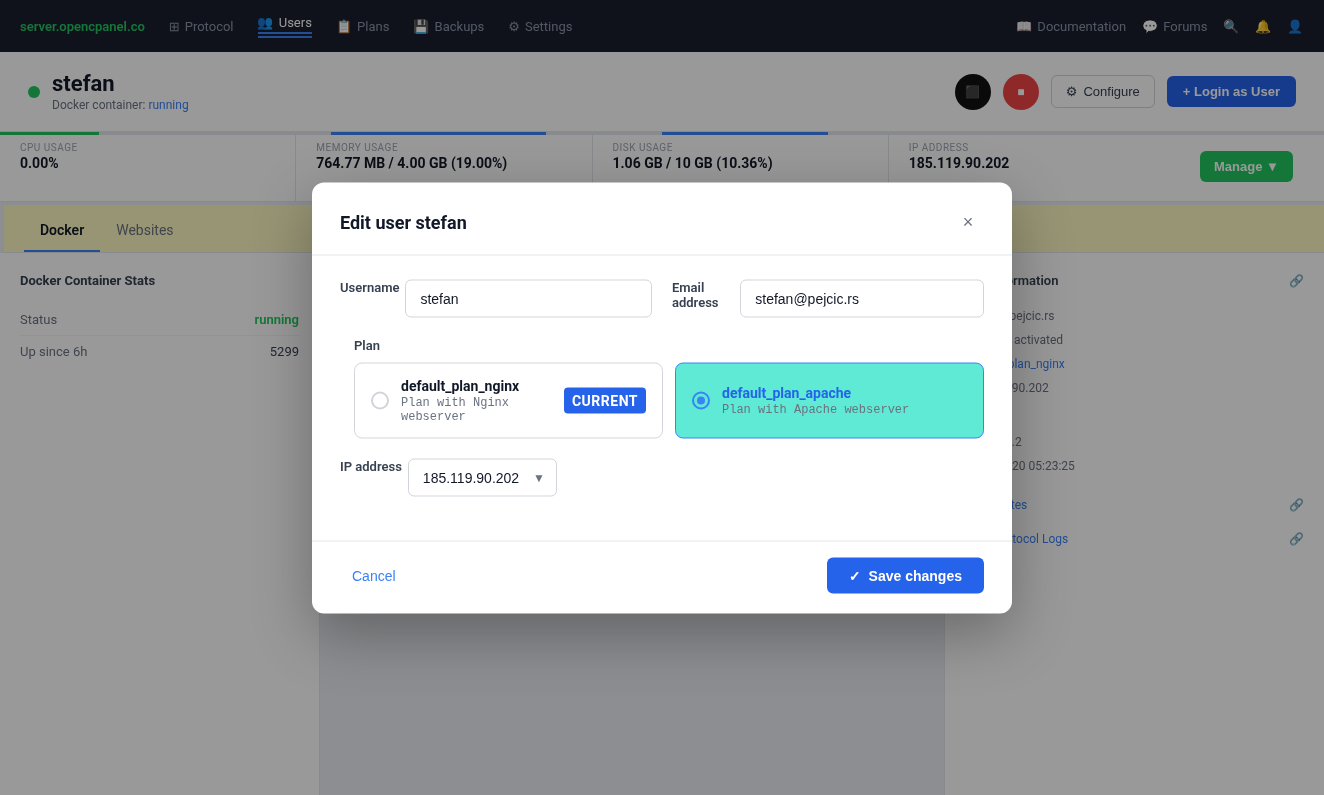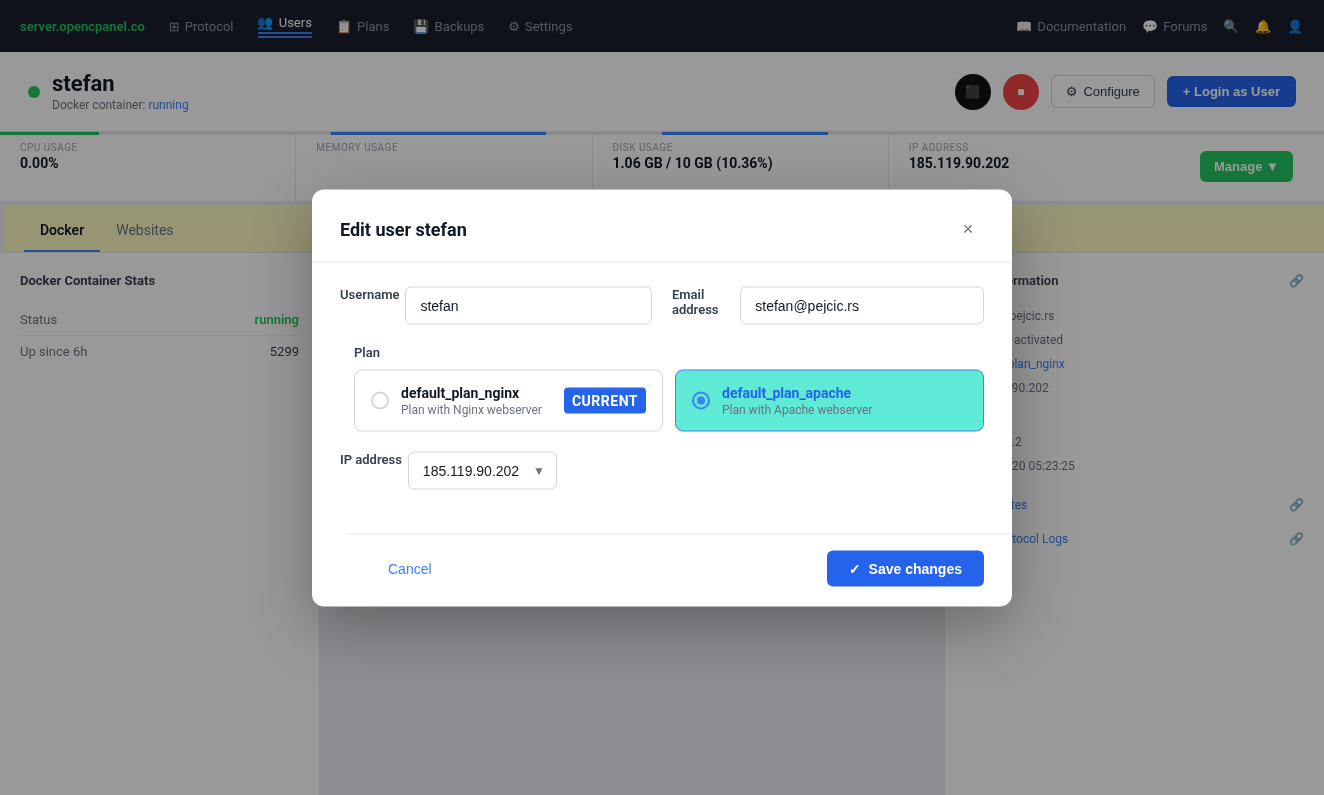--- a/index.html
+++ b/index.html
@@ -314,20 +314,21 @@
       font-weight: 700;
       color: #111827;
     }
     .plan-option.selected .plan-name {
       color: #2563eb;
     }
     .plan-desc {
       font-size: 12px;
       color: #6b7280;
       margin-top: 2px;
+      font-family: Liberation Mono, monospace;
     }
     .plan-badge {
       background: #2563eb;
       color: #fff;
       font-size: 14px;
       font-weight: 700;
       padding: 5px 8px;
       border-radius: 4px;
       letter-spacing: 0.5px;
     }
@@ -357,21 +358,20 @@
       pointer-events: none;
       font-size: 12px;
     }
 
     .modal-footer {
       padding: 16px 28px 20px;
       display: flex;
       align-items: center;
       justify-content: space-between;
       border-top: 1px solid #e5e7eb;
-      margin-left: 36px;
     }
     .btn-cancel {
       background: transparent;
       border: none;
       color: #3b82f6;
       font-size: 14px;
       font-weight: 500;
       cursor: pointer;
       padding: 8px 12px;
     }
@@ -493,20 +493,21 @@
   <div style="flex:1;height:3px;background:#e5e7eb;"></div>
 </div>
 
 <div class="stats-bar">
   <div class="stat-item">
     <div class="stat-label">CPU USAGE</div>
     <div class="stat-value">0.00%</div>
   </div>
   <div class="stat-item">
     <div class="stat-label">MEMORY USAGE</div>
+    <div class="stat-value">764.77 MB / 4.00 GB (19.00%)</div>
   </div>
   <div class="stat-item">
     <div class="stat-label">DISK USAGE</div>
     <div class="stat-value">1.06 GB / 10 GB (10.36%)</div>
   </div>
   <div class="stat-item" style="border-right:none;">
     <div class="stat-label">IP ADDRESS</div>
     <div class="stat-value">185.119.90.202</div>
   </div>
   <div style="width:140px;display:flex;align-items:center;padding:0 16px;">

